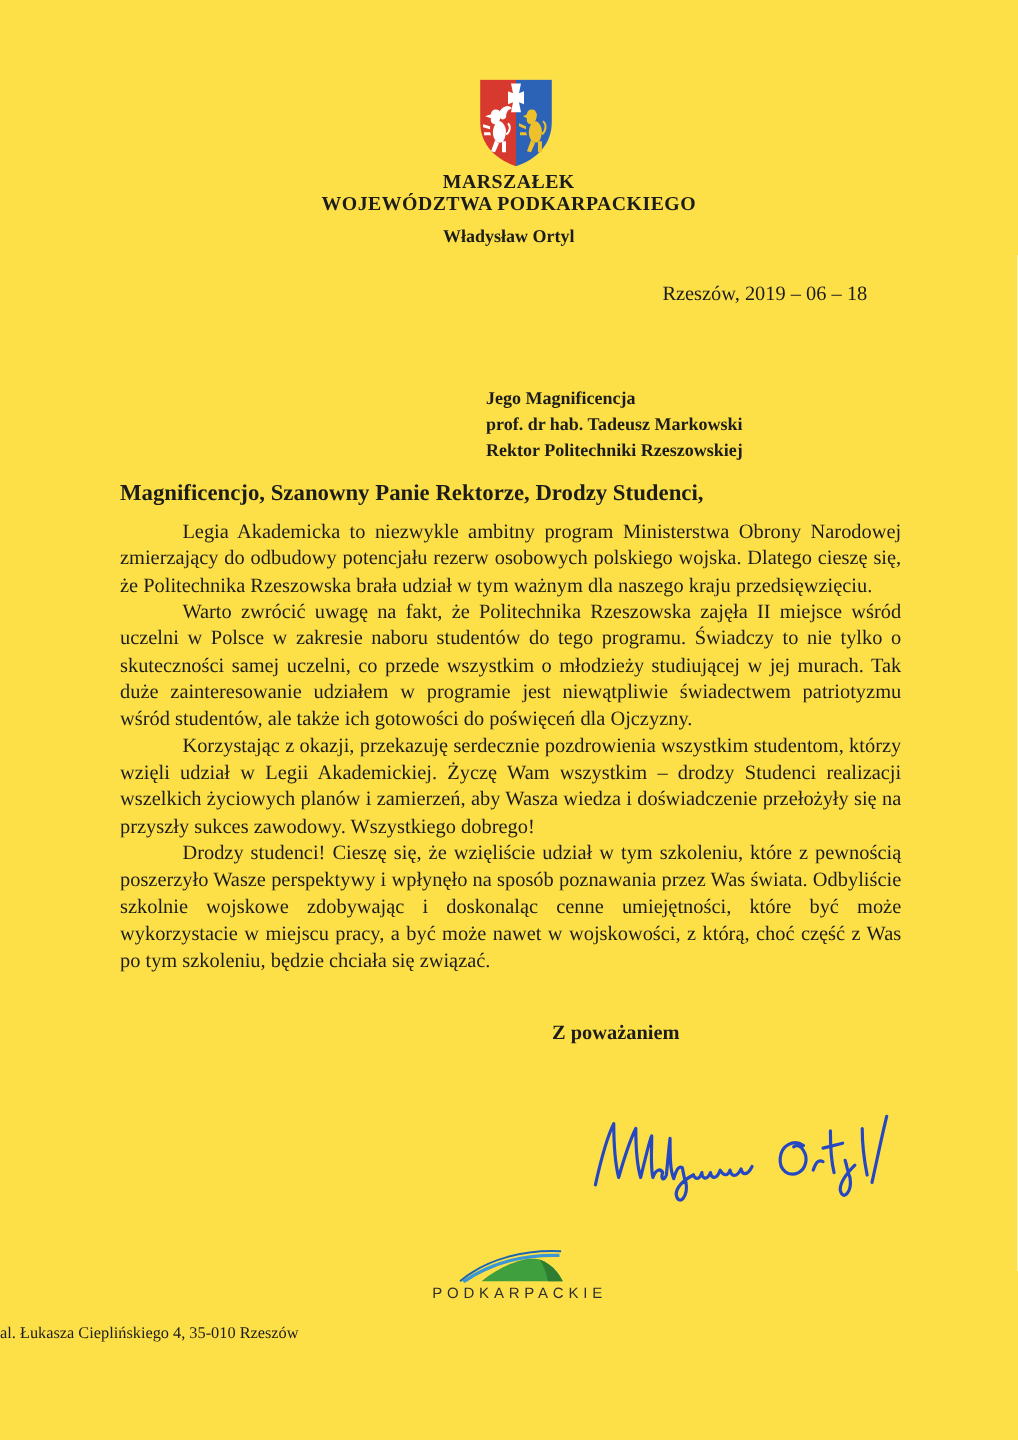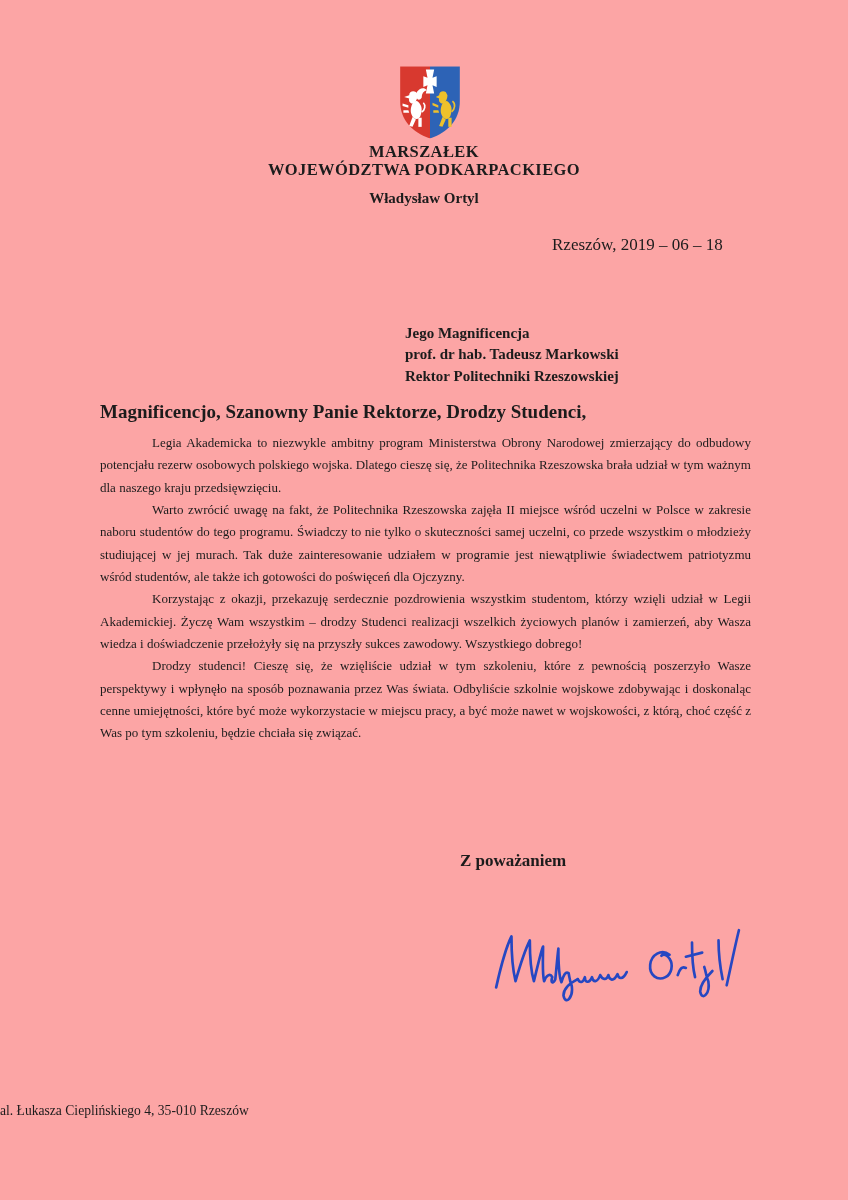--- a/index.html
+++ b/index.html
@@ -1,35 +1,35 @@
 <!DOCTYPE html>
 <html lang="pl" style="--ink: #1c1c1c; --crest_red: #d8392f; --crest_blue: #2d63b6; --crest_gold: #eec12b; --signature_ink: #2647c2; --logo_green: #3f9e3e; --logo_green_dark: #2e7d33; --logo_blue_light: #3b97d3; --logo_blue_dark: #1a64b4; --logo_text: #2f2f2f;"><head>
 <meta charset="utf-8">
 <style>
   html,body { margin:0; padding:0; background:#ffffff; }
   .page {
-    position:relative; width:848px; height:1200px; background:#fca5a5;
+    position:relative; width:848px; height:1200px; background:#fde047;
     font-family:"Liberation Serif", serif; color:var(--ink,#1c1c1c);
     overflow:hidden;
   }
   .abs { position:absolute; }
 
   .crest { left:387px; top:62px; width:86px; height:79px; }
 
   .letterhead { top:143px; left:0; right:0; text-align:center; font-weight:bold; }
   .letterhead .office { font-size:16.5px; line-height:18px; letter-spacing:0.4px; }
   .letterhead .name   { font-size:15px;   margin-top:11px; }
 
   .dateline  { top:235px; left:552px; font-size:17px; }
 
   .addressee { top:323px; left:405px; font-weight:bold; font-size:15px; line-height:21.4px; }
 
   .salutation{ top:401px; left:100px; font-weight:bold; font-size:19px; }
 
-  .bodytext  { top:432px; left:100px; width:651px; font-size:13px; line-height:22.35px; text-align:justify; }
+  .bodytext  { top:432px; left:100px; width:651px; font-size:17px; line-height:22.35px; text-align:justify; }
   .bodytext p{ margin:0; text-indent:52px; }
 
   .closing   { top:851px; left:460px; font-weight:bold; font-size:17px; }
 
   .signature { top:924px; left:488px; width:255px; height:92px; }
   .signature path { stroke:var(--signature_ink,#2647c2); fill:none; stroke-width:2.6;
                     stroke-linecap:round; stroke-linejoin:round; }
 
   .logo      { top:1040px; left:353px; width:156px; text-align:center; }
   .logo svg  { display:block; margin:0 auto; }
@@ -111,18 +111,27 @@
     <path d="M88,54 C90,58 93,58 95,52 C95,57 99,59 102,52 C103,57 107,58 110,50 C112,54 116,56 118,50 C119,55 123,57 127,49 C128,54 132,55 136,47"></path>
     <path d="M178,30 C170,24 160,30 159,40 C158,50 166,56 174,52 C180,49 182,40 178,34 C176,30 172,29 170,31"></path>
     <path d="M186,50 C188,44 190,41 194,43"></path>
     <path d="M200,18 C200,30 201,44 203,52"></path>
     <path d="M194,32 L210,28"></path>
     <path d="M212,42 C214,48 214,52 216,56 C218,68 210,76 208,66 C208,60 214,52 220,46"></path>
     <path d="M226,16 C226,30 228,44 230,54"></path>
     <path d="M246,6 C242,22 238,42 234,60"></path>
   </svg>
 
+  <div class="abs logo">
+    <svg width="150" height="29" viewBox="0 0 150 42" aria-hidden="true">
+      <path d="M6,40 C40,12 85,2 128,4" stroke="var(--logo_blue_dark)" stroke-width="2.4" fill="none"></path>
+      <path d="M10,41 C44,17 86,8 126,9" stroke="var(--logo_blue_light)" stroke-width="4" fill="none"></path>
+      <path d="M32,40 C62,16 90,10 102,14 C114,18 124,28 130,40 Z" fill="var(--logo_green)"></path>
+      <path d="M102,14 C114,18 124,28 130,40 L112,40 C110,28 106,20 102,14 Z" fill="var(--logo_green_dark)"></path>
+    </svg>
+    <div class="wordmark">PODKARPACKIE</div>
+  </div>
 
   <div class="abs footer">
     <div>al. Łukasza Cieplińskiego 4, 35-010 Rzeszów</div>
   </div>
 
 </div>
 
 </body></html>

